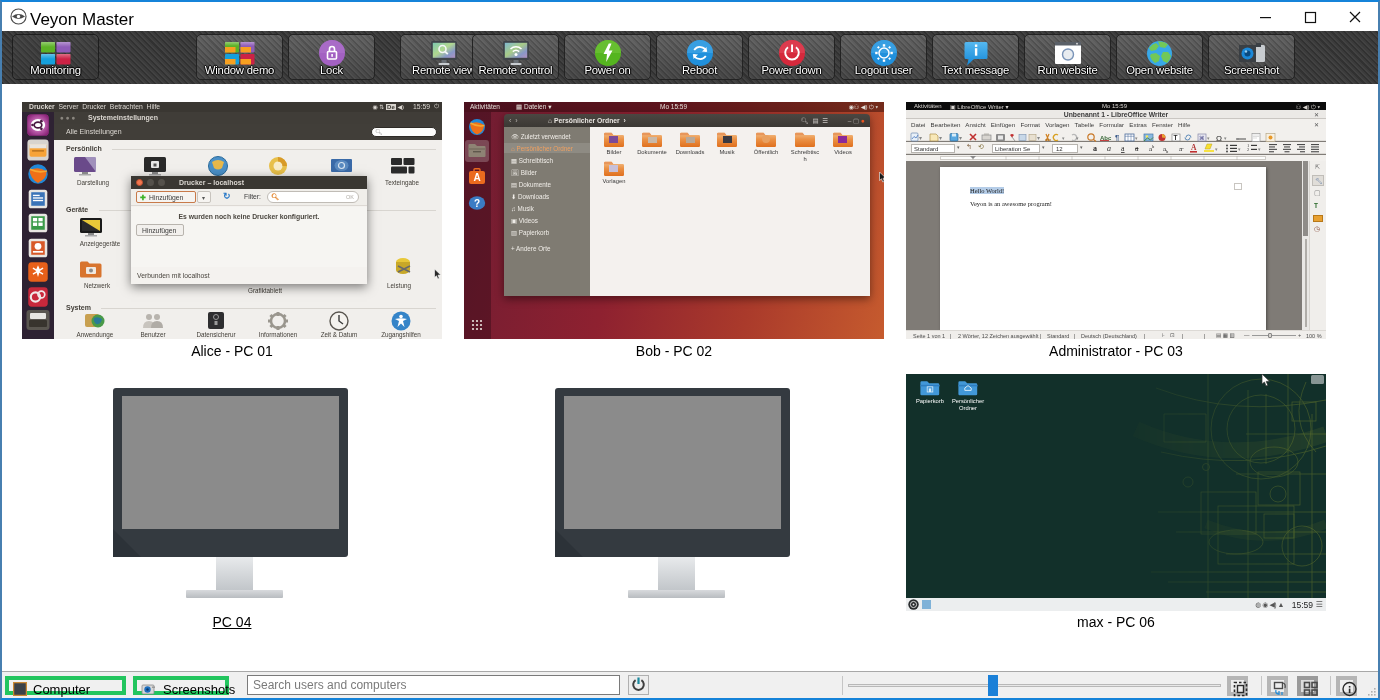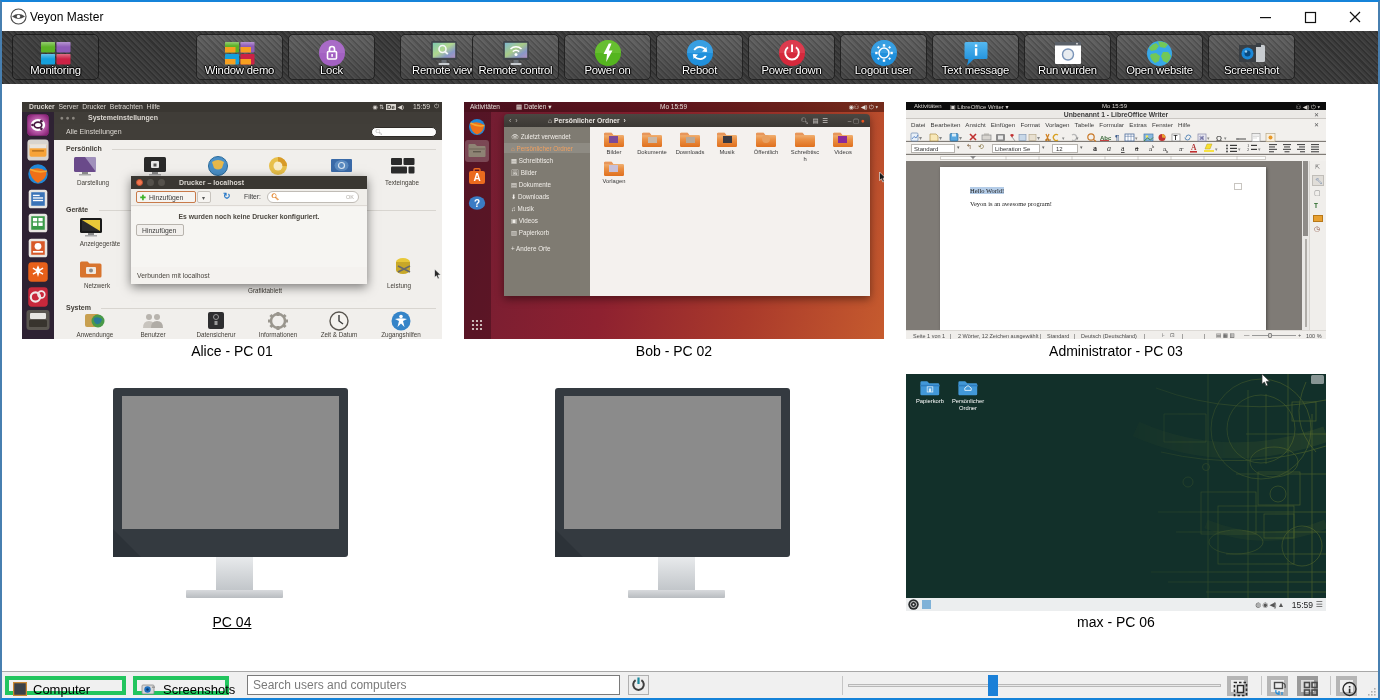--- a/index.html
+++ b/index.html
@@ -2,21 +2,21 @@
 <html><head>
 <meta charset="utf-8">
 <style>
 * { margin:0; padding:0; box-sizing:border-box; }
 html,body { width:1380px; height:700px; overflow:hidden; font-family:"Liberation Sans", sans-serif; }
 #win { position:absolute; left:0; top:0; width:1380px; height:700px; background:#fff;
   border-top:2px solid #1583d9; border-bottom:2px solid #1583d9;
   border-left:2px solid #477fb0; border-right:2px solid #477fb0; }
 
 #titlebar { position:absolute; left:0; top:0; width:1376px; height:29px; background:#fff; }
-#title-text { position:absolute; left:28px; top:8px; font-size:12px; color:#000; }
+#title-text { position:absolute; left:28px; top:8px; font-size:17px; color:#000; }
 #logo { position:absolute; left:8px; top:6px; }
 .wbtn { position:absolute; top:0; height:29px; width:45px; text-align:center; }
 
 #toolbar { position:absolute; left:0; top:29px; width:1376px; height:53px;
   background:#3b3b3b;
   background-image:repeating-linear-gradient(45deg, rgba(0,0,0,0.17) 0 1.5px, rgba(255,255,255,0.035) 1.5px 3px, transparent 3px 4.5px);
 }
 .tbtn { position:absolute; top:2.5px; width:87px; height:46.5px; border-radius:5px;
   border:1px solid #232323;
   background-image:repeating-linear-gradient(45deg, rgba(0,0,0,0.13) 0 1.5px, rgba(255,255,255,0.04) 1.5px 3px, transparent 3px 4.5px), linear-gradient(180deg,#616161,#4a4a4a 80%,#454545); }
@@ -222,21 +222,21 @@
     </div>
     <div class="tbtn" style="left:1022px;">
       <div class="ic">
           <svg width="30" height="25" viewBox="0 0 30 25">
         <rect x="2" y="1" width="26" height="22" rx="1" fill="#fff"></rect>
         <rect x="2" y="1" width="26" height="3.5" fill="#5a6068"></rect>
         <circle cx="24" cy="2.7" r="0.9" fill="#ddd"></circle>
         <circle cx="15" cy="13.5" r="5.5" fill="#e8ecf0" stroke="#7a94b8" stroke-width="1.4"></circle>
       </svg>
         </div>
-      <div class="lb">Run wurden</div>
+      <div class="lb">Run website</div>
     </div>
     <div class="tbtn" style="left:1114px;">
       <div class="ic">
           <svg width="27" height="27" viewBox="0 0 27 27">
         <circle cx="13.5" cy="13.5" r="12.5" fill="#38a8e8"></circle>
         <path d="M3 8 Q6 4 10 3 L13 6 L10 10 L5 11 Z" fill="#72c858"></path>
         <path d="M12 1.5 Q18 1 22 4.5 L19 8 L14 7 Z" fill="#72c858"></path>
         <path d="M5 14 L10 13 L14 16 L13 21 L9 23 Q5 20 4 16 Z" fill="#72c858"></path>
         <path d="M17 12 L22 12 L25 16 Q24 20 21 23 L17 21 L15 16 Z" fill="#72c858"></path>
       </svg>

